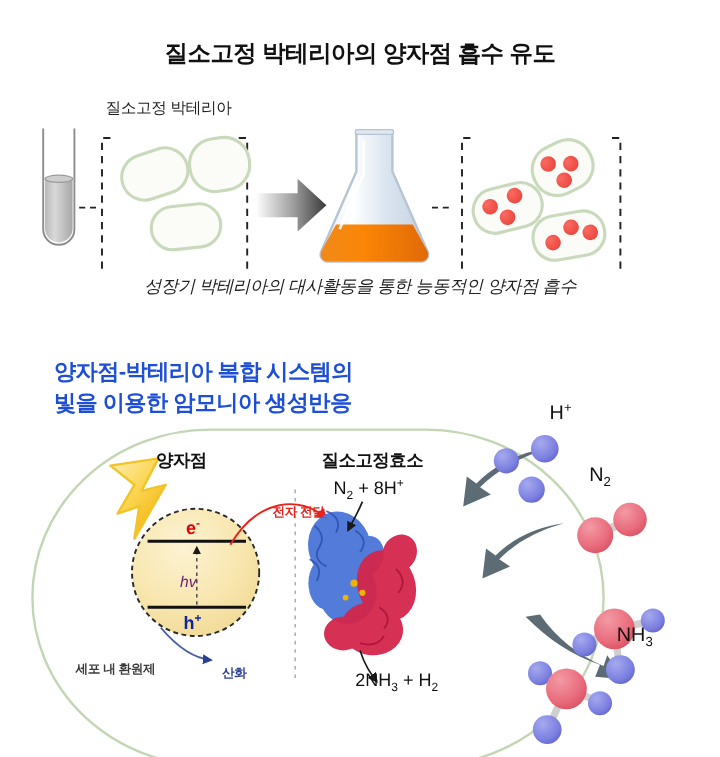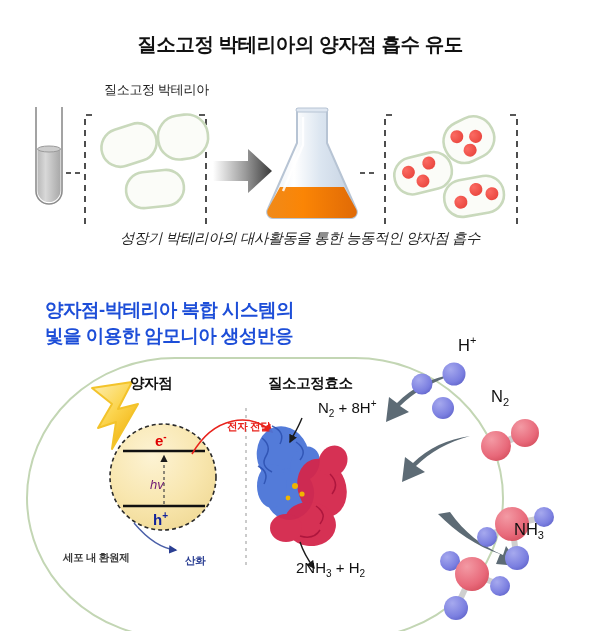--- a/index.html
+++ b/index.html
@@ -53,21 +53,21 @@
   .hplus sup{font-size:10px;}
   .hv{font-style:italic;font-size:13px;color:#701a75;}
 </style>
 </head>
 <body>
 
 <div class="fig">
 
   <div class="abs title-main">질소고정 박테리아의 양자점 흡수 유도</div>
 
-  <div class="abs lbl-sub" style="left:88px;top:65px;margin-left:16px;">질소고정 박테리아</div>
+  <div class="abs lbl-sub" style="left:88px;top:65px;">질소고정 박테리아</div>
 
 
   <svg class="abs" style="left:0;top:85px;" width="600" height="125" viewBox="0 0 600 125">
     <defs>
       <linearGradient id="tubeG" x1="0" y1="0" x2="1" y2="0">
         <stop offset="0%" stop-color="#b9b9b9"></stop>
         <stop offset="35%" stop-color="#d8d8d8"></stop>
         <stop offset="100%" stop-color="#a8a8a8"></stop>
       </linearGradient>
       <linearGradient id="arrG" x1="0" y1="0" x2="1" y2="0">
@@ -301,21 +301,21 @@
   <div class="abs eminus" style="left:155px;top:415px;"><span>e</span><sup>-</sup></div>
 
   <div class="abs hv" style="left:150px;top:461px;">hv</div>
 
   <div class="abs hplus" style="left:153px;top:494px;"><span>h</span><sup>+</sup></div>
 
   <div class="abs lbl-reduc" style="left:63px;top:535px;">세포 내 환원제</div>
 
   <div class="abs lbl-oxid" style="left:185px;top:538px;">산화</div>
 
-  <div class="abs form" style="left:278px;top:382px;margin-left:40px;"><span>N</span><sub>2</sub><span> + 8H</span><sup>+</sup></div>
+  <div class="abs form" style="left:278px;top:382px;"><span>N</span><sub>2</sub><span> + 8H</span><sup>+</sup></div>
 
   <div class="abs form" style="left:296px;top:543px;"><span>2NH</span><sub>3</sub><span> + H</span><sub>2</sub></div>
 
   <div class="abs mol-lab" style="left:458px;top:318px;"><span>H</span><sup>+</sup></div>
 
   <div class="abs mol-lab" style="left:491px;top:371px;"><span>N</span><sub>2</sub></div>
 
   <div class="abs mol-lab" style="left:514px;top:468px;margin-top:36px;"><span>NH</span><sub>3</sub></div>
 
 </div>

